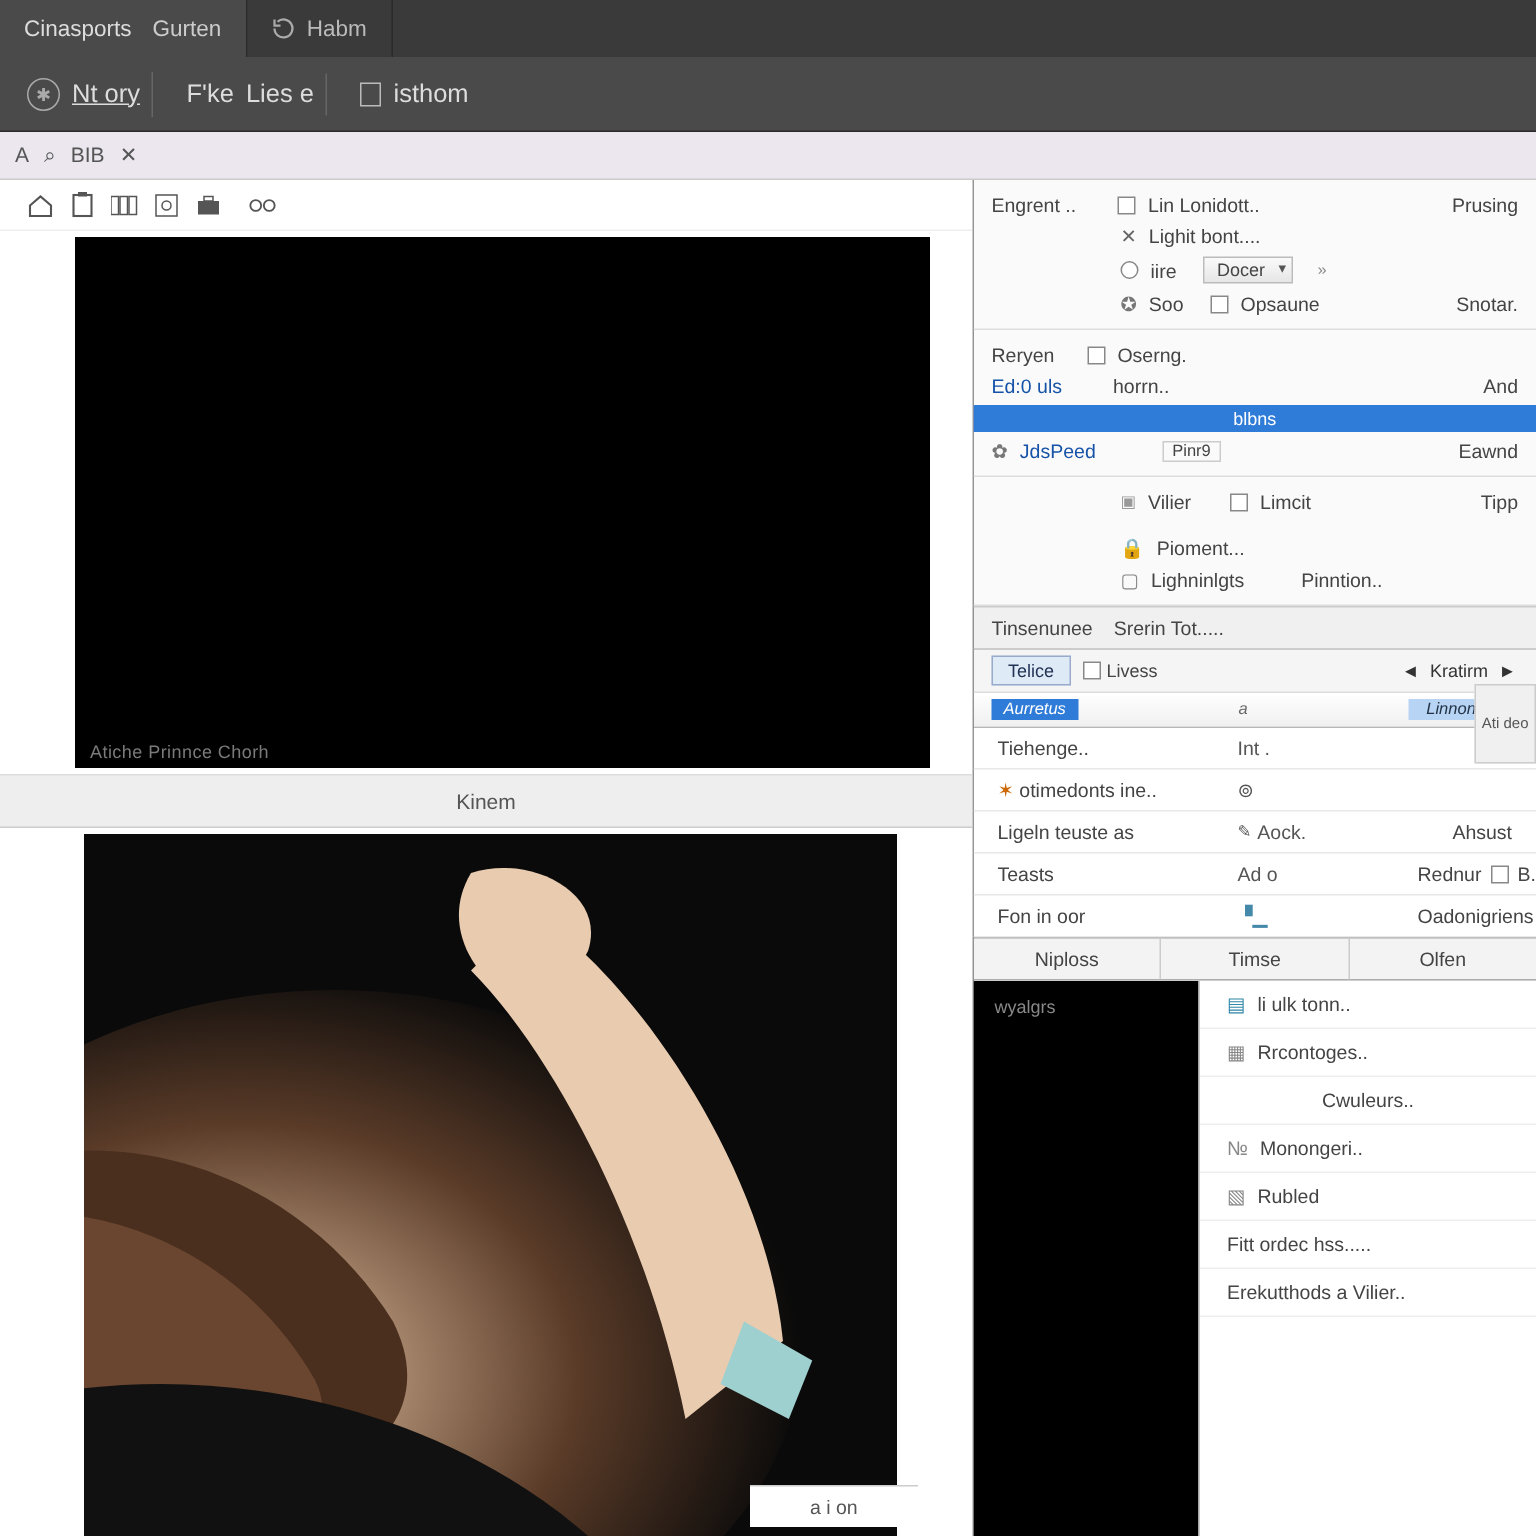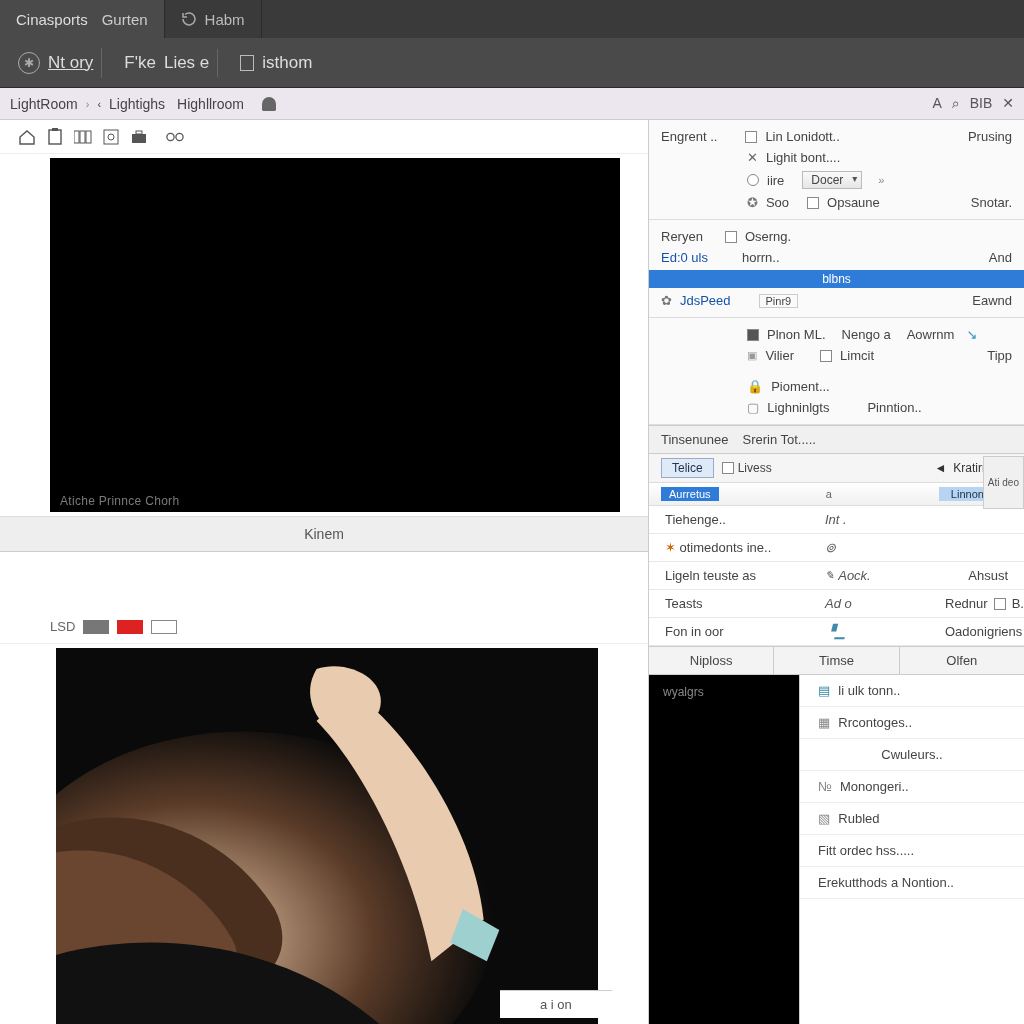--- a/index.html
+++ b/index.html
@@ -71,29 +71,29 @@
   .linklike { color: #1552a8; font-size: 13px; }
 
   
   .float-header { display: flex; align-items: center; gap: 14px; padding: 6px 12px; background: #f0f0f0; border-top: 1px solid #ccc; border-bottom: 1px solid #ccc; font-size: 13px; color: #444; }
   .tabs-row { display: flex; align-items: center; gap: 8px; padding: 4px 12px; background: #f5f5f5; border-bottom: 1px solid #ddd; }
   .tabs-row .tab-btn { padding: 2px 10px; border: 1px solid #9ac; background: #dfeaf7; font-size: 12px; color: #235; }
   .tabs-row .plain { display: flex; align-items: center; gap: 4px; font-size: 12px; color: #444; }
   .tabs-row .play { margin-left: auto; display: flex; align-items: center; gap: 6px; font-size: 12px; color: #333; }
   .tabs-row .play .pbtn { width: 14px; height: 14px; display:inline-flex; align-items:center; justify-content:center; }
 
-  .chipbar { display: flex; align-items: center; gap: 8px; padding: 4px 12px; background: linear-gradient(#fff,#f0f0f0); border-bottom: 1px solid #ddd; }
+  .chipbar { display: flex; align-items: center; gap: 8px; padding: 4px 12px; background: linear-gradient(#fff,#f0f0f0); border-bottom: 1px solid #ddd; font-style: italic; }
   .chipbar .chipbtn { background: #2f7bd8; color: #fff; font-size: 11px; padding: 1px 8px; }
   .chipbar .mid { flex: 1; text-align: center; color: #666; font-size: 11px; }
   .chipbar .second { background: #b8d4f5; color: #234; font-size: 11px; padding: 1px 12px; border-right: 10px solid #2f7bd8;}
 
   .settings-list { background: #fff; }
   .settings-list .srow { display: flex; align-items: center; padding: 6px 16px; border-bottom: 1px solid #e8e8e8; font-size: 13px; color: #444; }
   .settings-list .srow .c1 { flex: 0 0 160px; }
-  .settings-list .srow .c2 { flex: 0 0 120px; color: #555; display:flex; align-items:center; gap:4px;font-style:italic;}
+  .settings-list .srow .c2 { flex: 0 0 120px; color: #555; display:flex; align-items:center; gap:4px;}
   .settings-list .srow .c3 { flex: 1; text-align: right; color: #444; display:flex; align-items:center; gap:6px; justify-content:flex-end;}
   .tab-buttons { display: flex; border-top: 1px solid #ccc; border-bottom: 1px solid #ccc; }
   .tab-buttons div { flex:1; text-align:center; padding: 6px 0; font-size: 13px; background: #f3f3f3; border-right: 1px solid #ccc; color:#444;}
   .tab-buttons div:last-child { border-right:none; }
 
   .menu-list { border-left: 1px solid #ccc; background: #fff; }
   .menu-list .mrow { padding: 8px 18px; font-size: 13px; color: #444; border-bottom: 1px solid #eee; display:flex; align-items:center; gap:8px;}
 
   .att-tag { position:absolute; right: 0; top: 336px; writing-mode: horizontal-tb; font-size:10px; color:#555; background:#f0f0f0; padding:20px 4px; border:1px solid #ccc;}
   .rightcol { position: relative; }
@@ -126,28 +126,20 @@
     <span>F'ke</span>
     <span>Lies e</span>
   </div>
   <div class="mgroup">
     <span style="width:14px;height:16px;border:1.5px solid #bbb;display:inline-block"></span>
     <span>isthom</span>
   </div>
 </div>
 
 <div class="breadbar">
-  <div class="crumbs">
-    <span>LightRoom</span>
-    <span class="sep">›</span>
-    <span style="font-size:11px">‹</span>
-    <span>Lightighs</span>
-    <span style="margin-left:4px">Highllroom</span>
-    <span class="pawn-icon" style="margin-left:10px"></span>
-  </div>
   <div class="right-icons">
     <span>A</span>
     <span>⌕</span>
     <span>BIB</span>
     <span>✕</span>
   </div>
 </div>
 
 <div class="main">
 
@@ -193,26 +185,20 @@
 
     <div class="preview-wrap">
       <div class="preview">
         <div class="caption">Atiche Prinnce Chorh</div>
       </div>
     </div>
     <div class="below-preview">
       <span>Kinem</span>
     </div>
 
-    <div class="strip-row">
-      <span>LSD</span>
-      <span class="chip grey"></span>
-      <span class="chip red"></span>
-      <span class="chip outline"></span>
-    </div>
 
     <div class="photo">
       <svg viewBox="0 0 560 360" preserveAspectRatio="xMidYMid slice">
         <rect width="560" height="360" fill="#0a0a0a"></rect>
         <radialGradient id="g1" cx="40%" cy="55%" r="60%">
           <stop offset="0%" stop-color="#e9c9a8"></stop>
           <stop offset="60%" stop-color="#5a3b28"></stop>
           <stop offset="100%" stop-color="#0a0a0a"></stop>
         </radialGradient>
         <ellipse cx="200" cy="260" rx="240" ry="180" fill="url(#g1)"></ellipse>
@@ -272,33 +258,26 @@
         <span class="rlabel">And</span>
       </div>
       <div class="bluebar">
         <span class="spacer"></span>
         <span>blbns</span>
         <span class="spacer"></span>
       </div>
       <div class="panel-row">
         <span style="color:#777">✿</span>
         <span class="lbl linklike">JdsPeed</span>
-        <span class="lbl" style="margin-left:20px;border:1px solid #ccc;padding:0 6px;font-size:11px">Pinr9</span>
+        <span class="lbl" style="margin-left:36px;border:1px solid #ccc;padding:0 6px;font-size:11px">Pinr9</span>
         <span class="rlabel">Eawnd</span>
       </div>
     </div>
 
     <div class="panel-section">
-      <div class="panel-row" style="padding-left:86px">
-        <span class="cb" style="background:#555"></span>
-        <span class="lbl">Plnon ML.</span>
-        <span class="lbl" style="margin-left:8px">Nengo a</span>
-        <span class="lbl" style="margin-left:8px">Aowrnm</span>
-        <span style="margin-left:4px;color:#39c">↘</span>
-      </div>
       <div class="panel-row" style="padding-left:86px">
         <span style="color:#999;font-size:11px">▣</span>
         <span class="lbl">Vilier</span>
         <span class="cb" style="margin-left:18px"></span>
         <span class="lbl">Limcit</span>
         <span class="rlabel">Tipp</span>
       </div>
       <div class="panel-row" style="padding-left:86px;margin-top:10px">
         <span style="color:#888">🔒</span>
         <span class="lbl">Pioment...</span>
@@ -399,21 +378,21 @@
             <span>Monongeri..</span>
           </div>
         <div class="mrow">
             <span style="color:#888">▧</span>
             <span>Rubled</span>
           </div>
         <div class="mrow">
             <span>Fitt ordec hss.....</span>
           </div>
         <div class="mrow">
-            <span>Erekutthods a  Nontion..</span>
+            <span>Erekutthods a  Vilier..</span>
           </div>
       </div>
     </div>
 
   </div>
 </div>
 
 <div class="ai-tag"><span>a i  on</span></div>
 
 </body></html>

